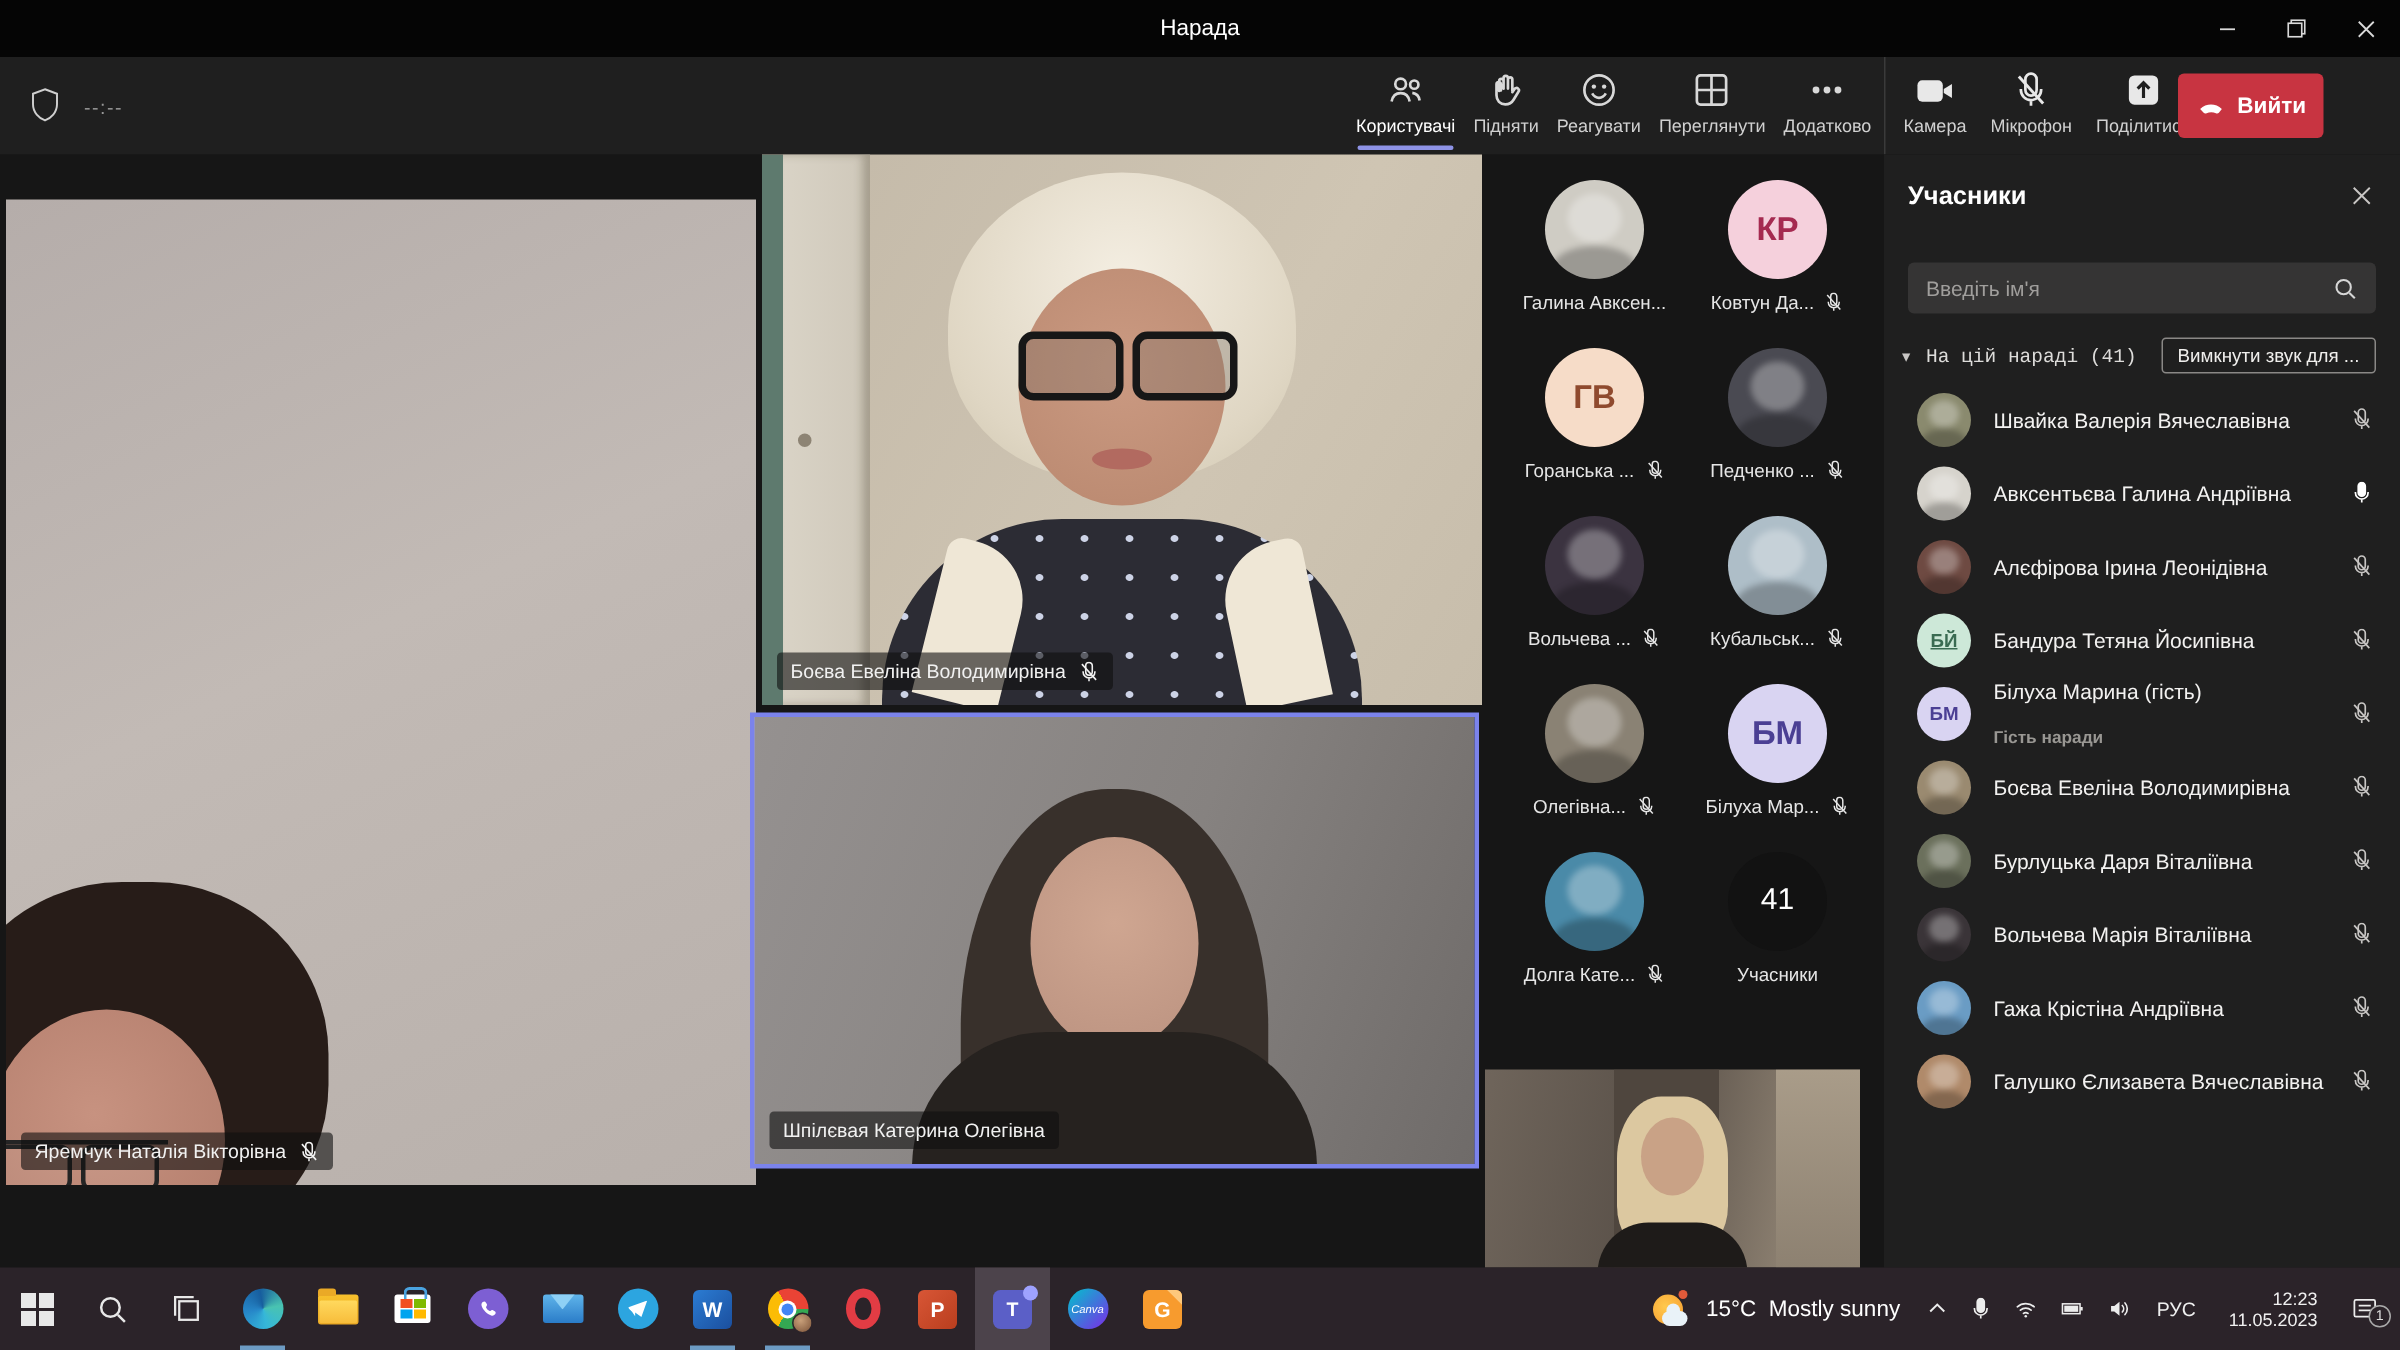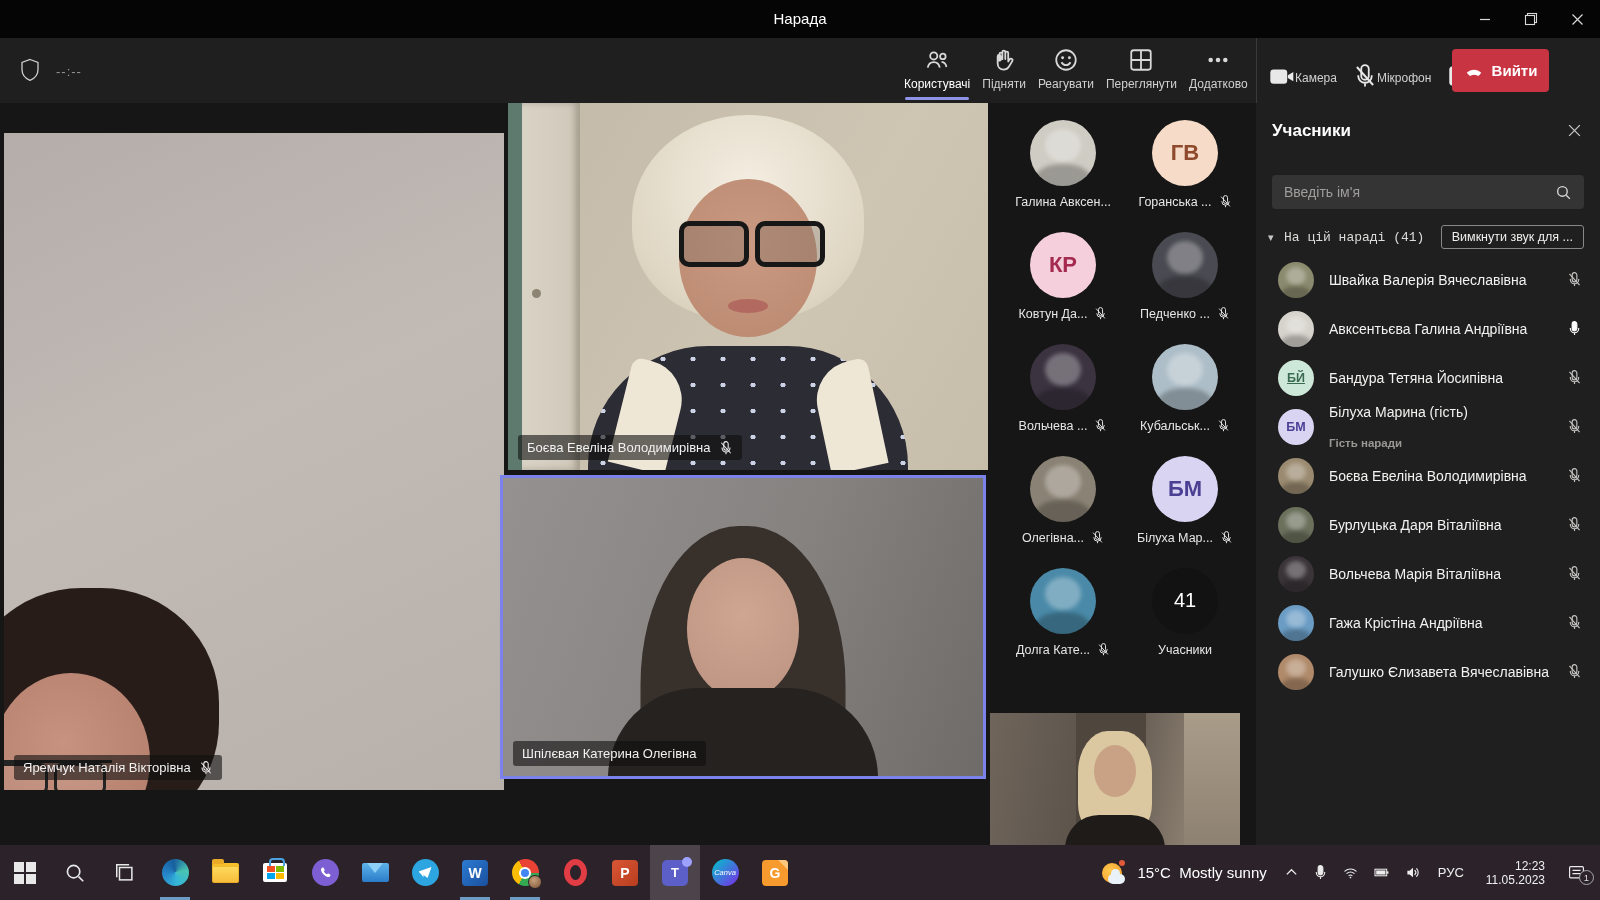--- a/index.html
+++ b/index.html
@@ -17,21 +17,21 @@
   
   .toolbar{position:absolute;left:0;top:38px;right:0;height:65px;background:#1f1f1f;color:#e8e8e8;}
   .shield{position:absolute;left:20px;top:20px;color:#cfcfcf;}
   .call-timer{position:absolute;left:56px;top:26px;color:#979797;font-size:13px;letter-spacing:1px;}
   .tabs{position:absolute;left:898px;top:0;height:65px;display:flex;}
   .tab{position:relative;height:65px;padding:9px 6px 0 6px;display:flex;flex-direction:column;align-items:center;cursor:pointer;color:#d8d8d8;}
   .tab .lbl{font-size:12px;margin-top:4px;color:#d0d0d0;white-space:nowrap;}
   .tab.active .lbl{color:#fff;}
   .tab.active::after{content:"";position:absolute;left:7px;right:7px;bottom:3px;height:3px;border-radius:2px;background:#8e93e6;}
   .devices{position:absolute;left:1256px;top:0;height:65px;display:flex;border-left:1px solid #3a3a3a;padding-left:4px;}
-  .dev{height:65px;padding:10px 8px 0 8px;display:flex;align-items:center;cursor:pointer;}
+  .dev{height:65px;padding:10px 8px 0 8px;display:flex;flex-direction:column;align-items:center;cursor:pointer;}
   .dev .lbl{font-size:12px;margin-top:5px;color:#d0d0d0;white-space:nowrap;}
   .leave-btn{position:absolute;left:1452px;top:11px;width:97px;height:43px;border:none;border-radius:4px;
              background:#c83441;color:#fff;font-weight:bold;font-size:15px;display:flex;align-items:center;
              justify-content:center;gap:8px;cursor:pointer;font-family:inherit;}
 
   
   .stage{position:absolute;left:0;top:103px;right:0;bottom:55px;background:#161616;}
   .tile{position:absolute;overflow:hidden;background:#222;}
   .tile-left{left:4px;top:30px;width:500px;height:657px;background:linear-gradient(155deg,#b5adaa 0%,#c2bab5 45%,#b8b0ab 100%);}
   .tile-top{left:508px;top:0;width:480px;height:367px;background:linear-gradient(120deg,#c3b9a8 0%,#cfc5b3 60%,#c7bdab 100%);}
@@ -350,52 +350,52 @@
     <div class="agrid">
 
       <div class="gitem">
         <div class="gava photo" style="background: rgb(207, 204, 196);"></div>
         <div class="glabel">
             <span>Галина Авксен...</span>
           </div>
       </div>
 
       <div class="gitem">
+        <div class="gava" style="background: rgb(245, 208, 220);">
+          <span style="color: rgb(165, 42, 80);">КР</span>
+        </div>
+        <div class="glabel">
+            <span>Ковтун Да...</span>
+          <span>
+              <svg width="13" height="13" viewBox="0 0 16 16" fill="none" stroke="currentColor" stroke-width="1.2">
+                <path d="M5.5 3.2a2.5 2.5 0 0 1 5 0V8a2.5 2.5 0 0 1-5 0z"></path>
+                <path d="M3.5 7.5V8a4.5 4.5 0 0 0 9 0v-.5M8 12.5V15"></path>
+                <path d="M2.6 2l10.8 12"></path>
+              </svg>
+            </span>
+        </div>
+      </div>
+
+      <div class="gitem">
         <div class="gava" style="background: rgb(246, 220, 200);">
           <span style="color: rgb(143, 74, 46);">ГВ</span>
         </div>
         <div class="glabel">
             <span>Горанська ...</span>
           <span>
               <svg width="13" height="13" viewBox="0 0 16 16" fill="none" stroke="currentColor" stroke-width="1.2">
                 <path d="M5.5 3.2a2.5 2.5 0 0 1 5 0V8a2.5 2.5 0 0 1-5 0z"></path>
                 <path d="M3.5 7.5V8a4.5 4.5 0 0 0 9 0v-.5M8 12.5V15"></path>
                 <path d="M2.6 2l10.8 12"></path>
               </svg>
             </span>
         </div>
       </div>
 
       <div class="gitem">
-        <div class="gava" style="background: rgb(245, 208, 220);">
-          <span style="color: rgb(165, 42, 80);">КР</span>
-        </div>
-        <div class="glabel">
-            <span>Ковтун Да...</span>
-          <span>
-              <svg width="13" height="13" viewBox="0 0 16 16" fill="none" stroke="currentColor" stroke-width="1.2">
-                <path d="M5.5 3.2a2.5 2.5 0 0 1 5 0V8a2.5 2.5 0 0 1-5 0z"></path>
-                <path d="M3.5 7.5V8a4.5 4.5 0 0 0 9 0v-.5M8 12.5V15"></path>
-                <path d="M2.6 2l10.8 12"></path>
-              </svg>
-            </span>
-        </div>
-      </div>
-
-      <div class="gitem">
         <div class="gava photo" style="background: rgb(74, 74, 82);"></div>
         <div class="glabel">
             <span>Педченко ...</span>
           <span>
               <svg width="13" height="13" viewBox="0 0 16 16" fill="none" stroke="currentColor" stroke-width="1.2">
                 <path d="M5.5 3.2a2.5 2.5 0 0 1 5 0V8a2.5 2.5 0 0 1-5 0z"></path>
                 <path d="M3.5 7.5V8a4.5 4.5 0 0 0 9 0v-.5M8 12.5V15"></path>
                 <path d="M2.6 2l10.8 12"></path>
               </svg>
             </span>
@@ -533,20 +533,35 @@
             <div class="pname">Авксентьєва Галина Андріївна</div>
           </div>
         <span class="pmic" style="color:#fff">
             <svg width="15" height="15" viewBox="0 0 16 16" fill="none" stroke="currentColor" stroke-width="1.2">
               <path d="M5.5 3.2a2.5 2.5 0 0 1 5 0V8a2.5 2.5 0 0 1-5 0z" fill="currentColor"></path>
               <path d="M3.5 7.5V8a4.5 4.5 0 0 0 9 0v-.5M8 12.5V15"></path>
             </svg>
           </span>
       </div>
 
+      <div class="prow">
+        <div class="pav photo" style="background: rgb(110, 74, 66);">
+            <span></span>
+          </div>
+        <div class="pinfo">
+            <div class="pname">Алєфірова Ірина Леонідівна</div>
+          </div>
+        <span class="pmic">
+            <svg width="15" height="15" viewBox="0 0 16 16" fill="none" stroke="currentColor" stroke-width="1.2">
+              <path d="M5.5 3.2a2.5 2.5 0 0 1 5 0V8a2.5 2.5 0 0 1-5 0z"></path>
+              <path d="M3.5 7.5V8a4.5 4.5 0 0 0 9 0v-.5M8 12.5V15"></path>
+              <path d="M2.6 2l10.8 12"></path>
+            </svg>
+          </span>
+      </div>
 
 
       <div class="prow">
         <div class="pav" style="background: rgb(205, 232, 216);">
             <span style="color: rgb(58, 107, 82); text-decoration: underline;">БЙ</span>
           </div>
         <div class="pinfo">
             <div class="pname">Бандура Тетяна Йосипівна</div>
           </div>
         <span class="pmic">

